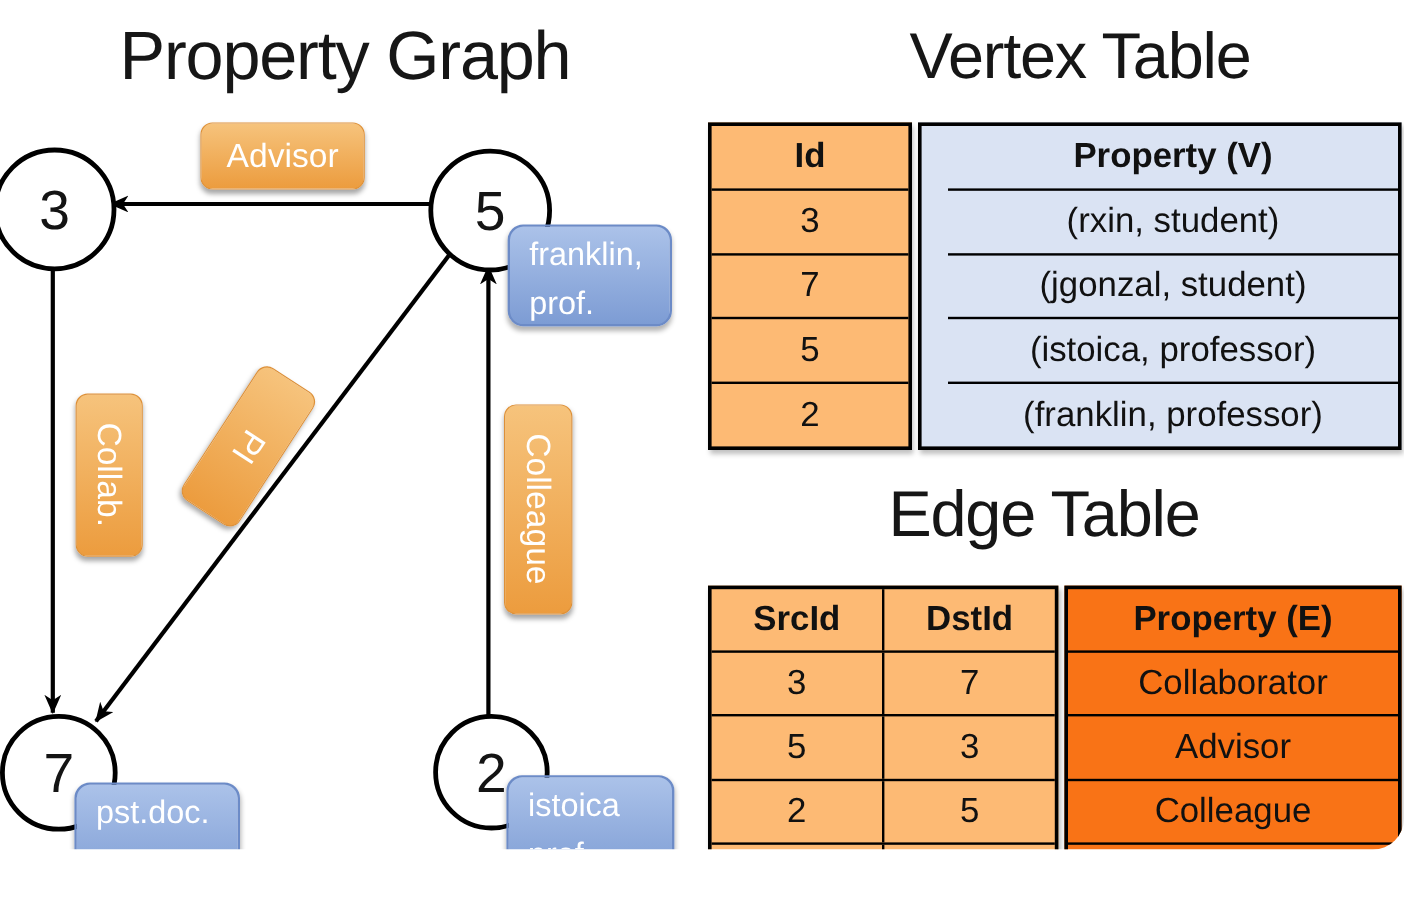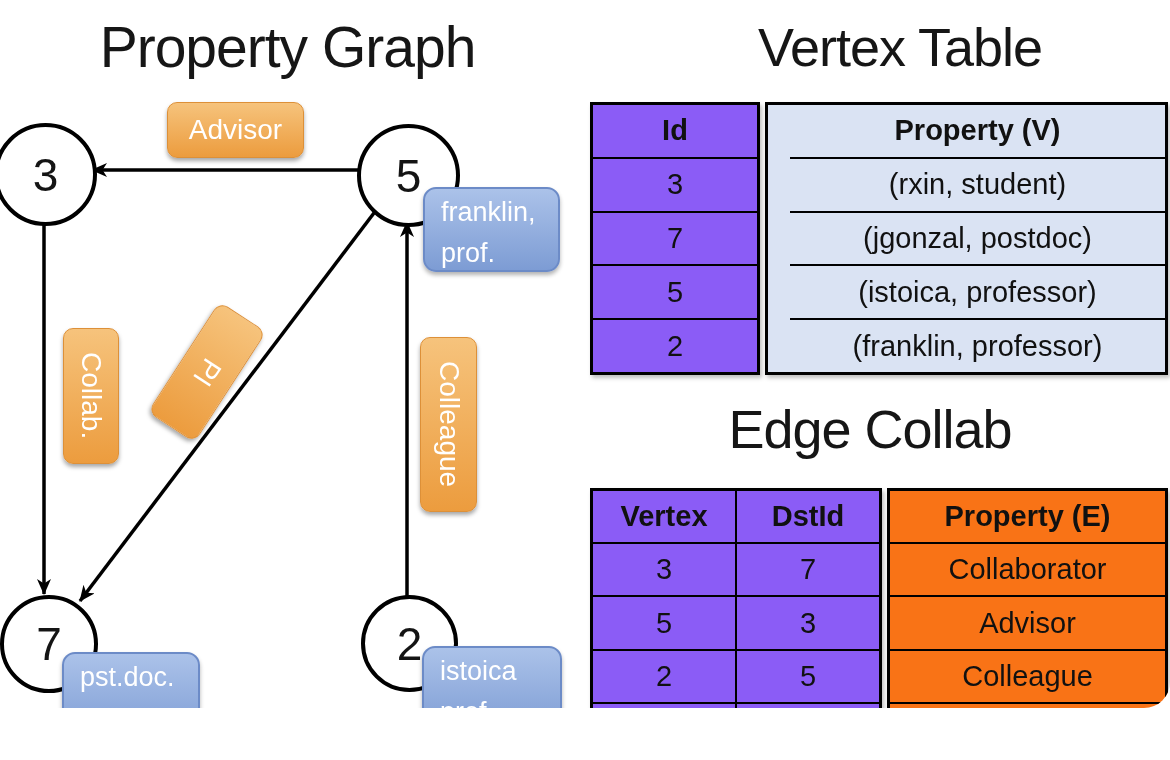--- a/index.html
+++ b/index.html
@@ -26,21 +26,21 @@
 
   .vprop{position:absolute;z-index:4;border-radius:13px;
          background:linear-gradient(#abc2e9,#7d9cd4);
          border:2px solid #6c8bc7;
          box-shadow:0 3px 4px rgba(0,0,0,.3);
          color:#fff;font-size:27px;line-height:41px;
          padding:3px 6px 0 16px;box-sizing:border-box;}
 
   
   .tbox{position:absolute;border:3px solid #000;box-sizing:border-box;
-        display:flex;flex-direction:column;background:#8b5cf6;
+        display:flex;flex-direction:column;background:#fdba74;
         box-shadow:2px 3px 4px rgba(0,0,0,.25);}
   .trow{flex:1;display:flex;align-items:center;justify-content:center;
         font-size:29px;border-top:2px solid #000;}
   .trow:first-child{border-top:none;}
   .trow.hdr{font-weight:bold;}
   .twocol{flex-direction:row;display:flex;}
   .twocol .cell{flex:1;display:flex;align-items:center;justify-content:center;height:100%;}
   .twocol .cell+.cell{border-left:2px solid #000;text-align:center;}
   .vfill{background:#dae3f3;}
   .efill{background:#f97316;}
@@ -108,30 +108,30 @@
     <div class="trow hdr">Id</div>
     <div class="trow">3</div>
     <div class="trow">7</div>
     <div class="trow">5</div>
     <div class="trow">2</div>
   </div>
 
   <div class="tbox vfill" style="left:765px;top:102px;width:403px;height:273px;padding-left:22px;">
     <div class="trow hdr">Property (V)</div>
     <div class="trow">(rxin, student)</div>
-    <div class="trow">(jgonzal, postdoc)</div>
+    <div class="trow">(jgonzal, student)</div>
     <div class="trow">(istoica, professor)</div>
     <div class="trow">(franklin, professor)</div>
   </div>
 
-  <div class="big-title" style="left:585px;top:398px;width:570px;font-size:54px;">Edge Collab</div>
+  <div class="big-title" style="left:585px;top:398px;width:570px;font-size:54px;">Edge Table</div>
 
   <div class="tbox" style="left:590px;top:488px;width:292px;height:270px;">
     <div class="trow hdr twocol">
-      <div class="cell">Vertex</div>
+      <div class="cell">SrcId</div>
       <div class="cell">DstId</div>
     </div>
     <div class="trow twocol">
       <div class="cell">3</div>
       <div class="cell">7</div>
     </div>
     <div class="trow twocol">
       <div class="cell">5</div>
       <div class="cell">3</div>
     </div>

